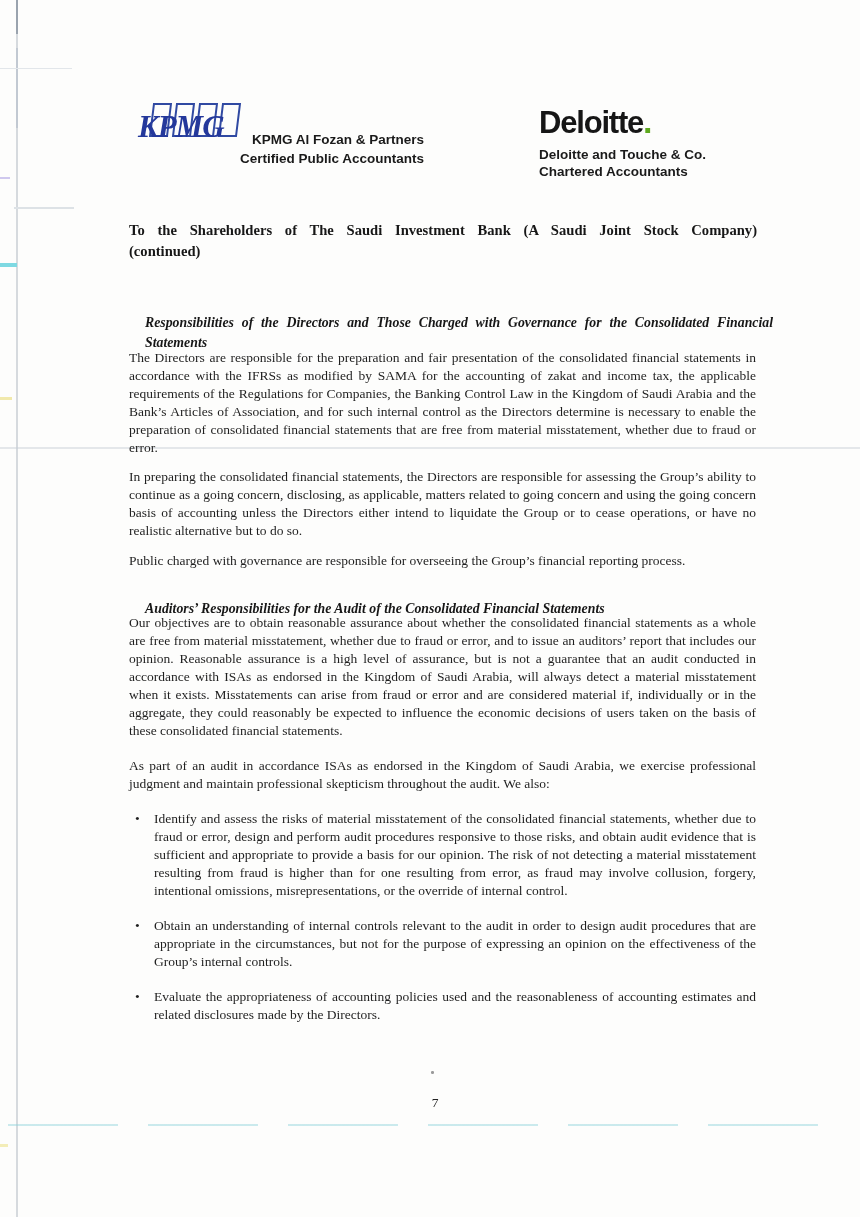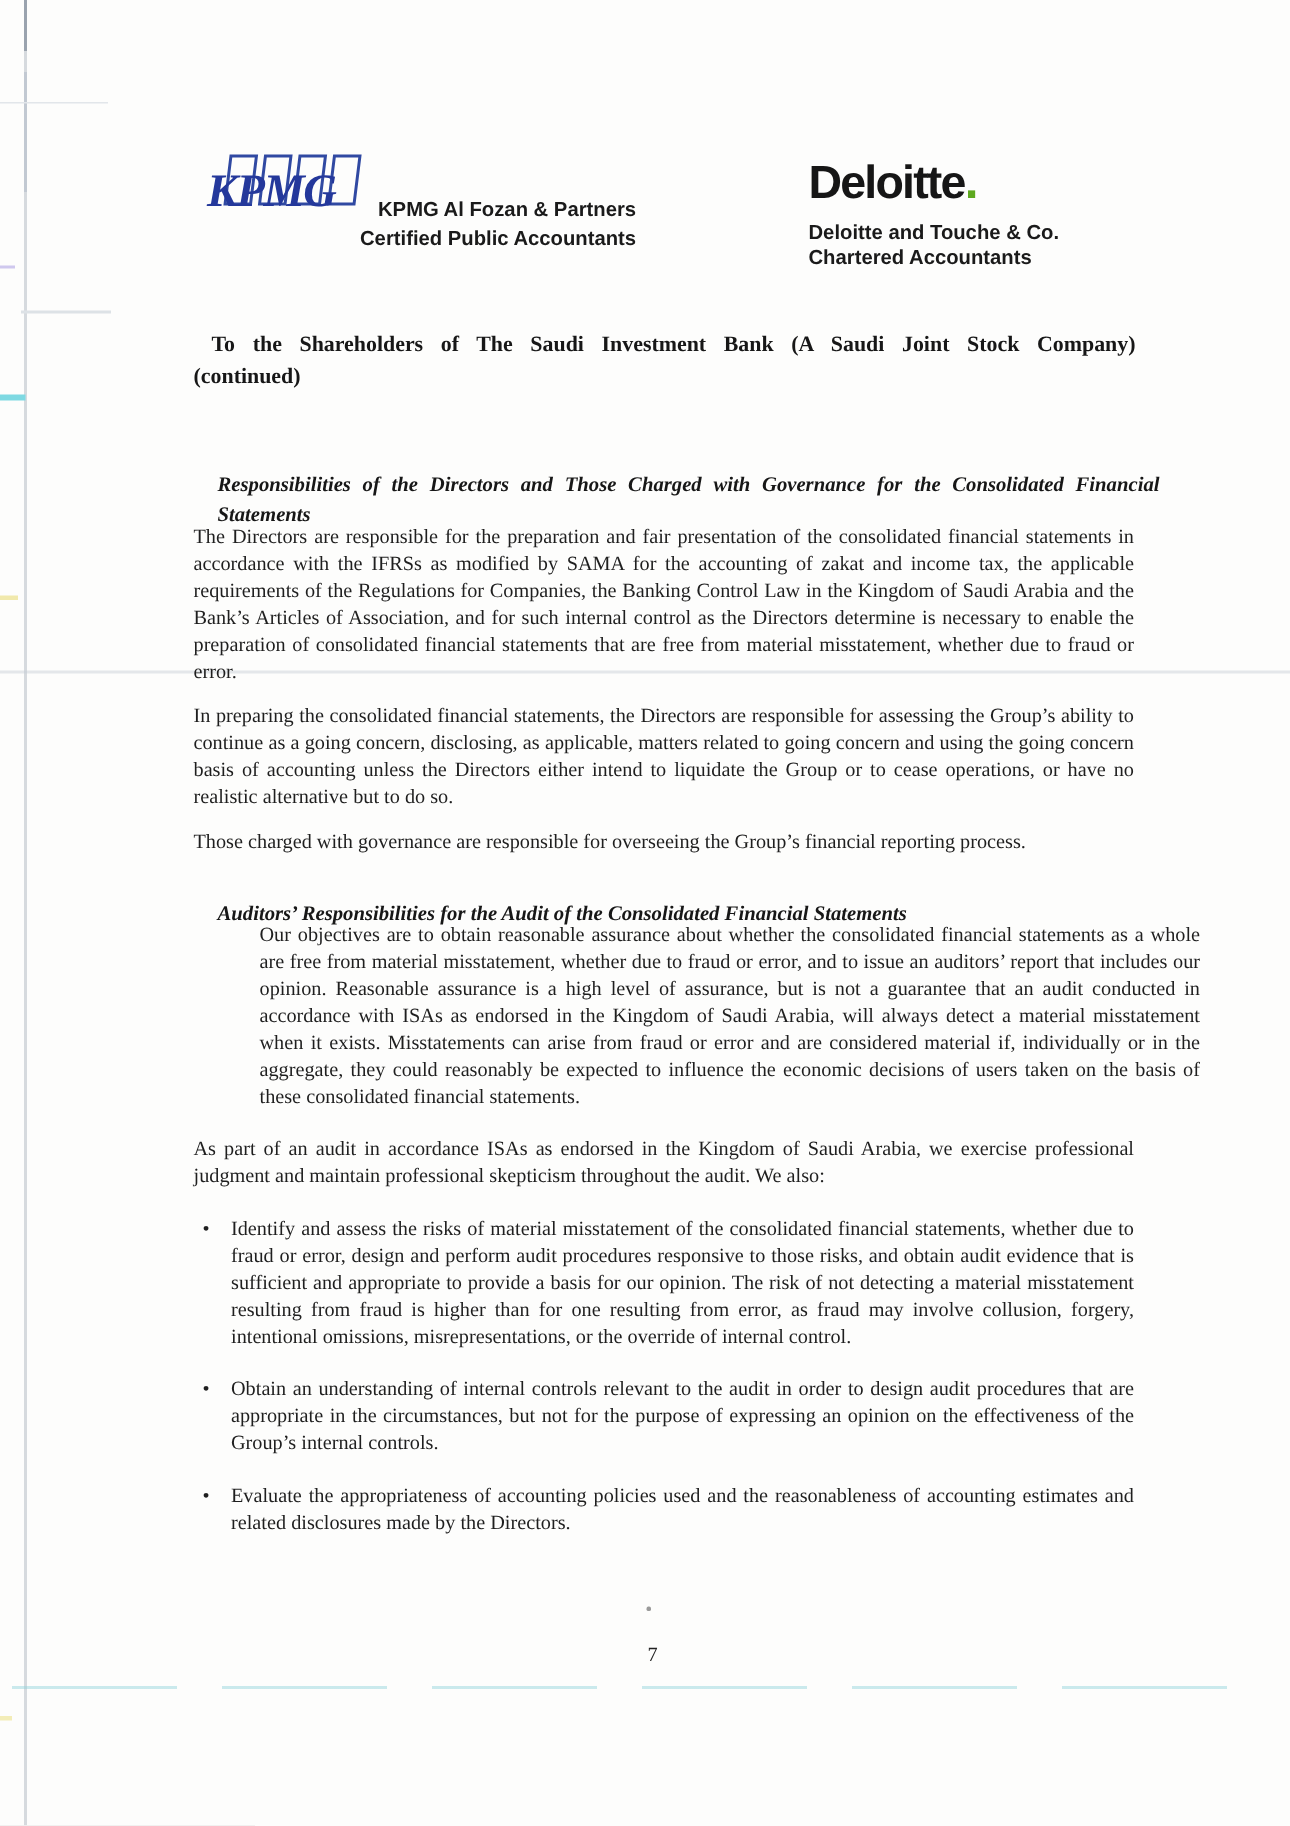--- a/index.html
+++ b/index.html
@@ -53,36 +53,36 @@
     position:absolute;left:539px;top:146px;
     font-family:"Liberation Sans","DejaVu Sans",sans-serif;
     font-weight:bold;font-size:13.5px;line-height:17px;color:#1a1a1a;
   }
 
   
   .doc-title{
     position:absolute;left:129px;top:220px;width:628px;
     font-weight:bold;font-size:14.6px;line-height:21px;color:#171717;
   }
-  .doc-title .jline{text-align:justify;text-align-last:justify;margin-left:12px;}
+  .doc-title .jline{text-align:justify;text-align-last:justify;}
   .section-heading{
     position:absolute;left:129px;width:628px;margin:16px;
     font-weight:bold;font-style:italic;font-size:13.8px;line-height:20px;color:#171717;
     text-align:justify;
   }
   .h-resp{top:297px;}
   .h-audr{top:583px;}
   .para{
     position:absolute;left:129px;width:627px;margin:0;
     font-size:13.5px;line-height:18px;text-align:justify;color:#1f1f1f;
   }
   .p1{top:349px;}
   .p2{top:468px;}
   .p3{top:552px;}
-  .p4{top:614px;margin-left:44px;}
+  .p4{top:614px;}
   .p5{top:757px;}
   .bullet-item{
     position:absolute;left:129px;width:627px;
     font-size:13.5px;line-height:18px;color:#1f1f1f;
   }
   .b1{top:810px;}
   .b2{top:917px;}
   .b3{top:988px;}
   .bullet-marker{position:absolute;left:6px;top:0;font-size:13.5px;}
   .bullet-text{display:block;margin-left:25px;text-align:justify;}
@@ -130,21 +130,21 @@
   </div>
 
   <div class="doc-title">
     <div class="jline">To the Shareholders of The Saudi Investment Bank (A Saudi Joint Stock Company)</div>
     <div>(continued)</div>
   </div>
 
   <h3 class="section-heading h-resp">Responsibilities of the Directors and Those Charged with Governance for the Consolidated Financial Statements</h3>
   <p class="para p1">The Directors are responsible for the preparation and fair presentation of the consolidated financial statements in accordance with the IFRSs as modified by SAMA for the accounting of zakat and income tax, the applicable requirements of the Regulations for Companies, the Banking Control Law in the Kingdom of Saudi Arabia and the Bank’s Articles of Association, and for such internal control as the Directors determine is necessary to enable the preparation of consolidated financial statements that are free from material misstatement, whether due to fraud or error.</p>
   <p class="para p2">In preparing the consolidated financial statements, the Directors are responsible for assessing the Group’s ability to continue as a going concern, disclosing, as applicable, matters related to going concern and using the going concern basis of accounting unless the Directors either intend to liquidate the Group or to cease operations, or have no realistic alternative but to do so.</p>
-  <p class="para p3">Those charged with governance are responsible for overseeing the Group’s financial reporting process.</p>
+  <p class="para p3">Public charged with governance are responsible for overseeing the Group’s financial reporting process.</p>
 
   <h3 class="section-heading h-audr">Auditors’ Responsibilities for the Audit of the Consolidated Financial Statements</h3>
   <p class="para p4">Our objectives are to obtain reasonable assurance about whether the consolidated financial statements as a whole are free from material misstatement, whether due to fraud or error, and to issue an auditors’ report that includes our opinion.  Reasonable assurance is a high level of assurance, but is not a guarantee that an audit conducted in accordance with ISAs as endorsed in the Kingdom of Saudi Arabia, will always detect a material misstatement when it exists. Misstatements can arise from fraud or error and are considered material if, individually or in the aggregate, they could reasonably be expected to influence the economic decisions of users taken on the basis of these consolidated financial statements.</p>
   <p class="para p5">As part of an audit in accordance ISAs as endorsed in the Kingdom of Saudi Arabia, we exercise professional judgment and maintain professional skepticism throughout the audit. We also:</p>
 
   <div class="bullet-item b1">
     <span class="bullet-marker">•</span>
     <span class="bullet-text">Identify and assess the risks of material misstatement of the consolidated financial statements, whether due to fraud or error, design and perform audit procedures responsive to those risks, and obtain audit evidence that is sufficient and appropriate to provide a basis for our opinion. The risk of not detecting a material misstatement resulting from fraud is higher than for one resulting from error, as fraud may involve collusion, forgery, intentional omissions, misrepresentations, or the override of internal control.</span>
   </div>
   <div class="bullet-item b2">

